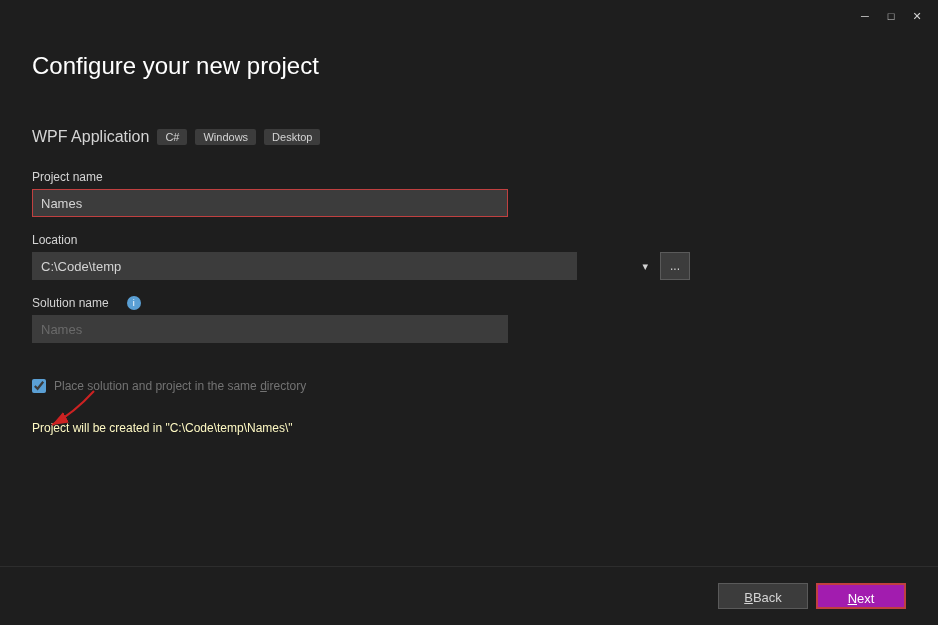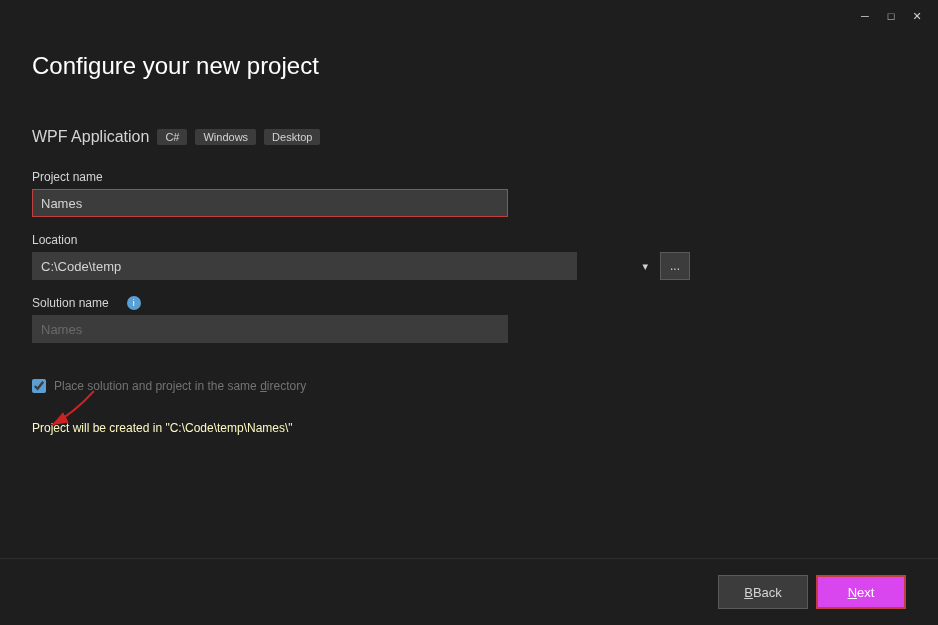--- a/index.html
+++ b/index.html
@@ -224,36 +224,36 @@
       display: flex;
       justify-content: flex-end;
       align-items: center;
       padding: 16px 32px;
       gap: 8px;
       border-top: 1px solid #2d2d2d;
     }
 
     .btn {
       min-width: 90px;
-      height: 34px;
+      height: 26px;
       padding: 6px 16px;
       font-size: 13px;
       font-family: 'Segoe UI', sans-serif;
       cursor: pointer;
       border: none;
     }
 
     .btn-back {
       background: #3c3c3c;
       color: #d4d4d4;
       border: 1px solid #5a5a5a;
     }
 
     .btn-next {
-      background: #d946ef;
+      background: #a21caf;
       color: #ffffff;
       border: 2px solid #c04040;
     }
 
     .btn .underline {
       text-decoration: underline;
     }
 
     .spacer {
       flex: 1;

